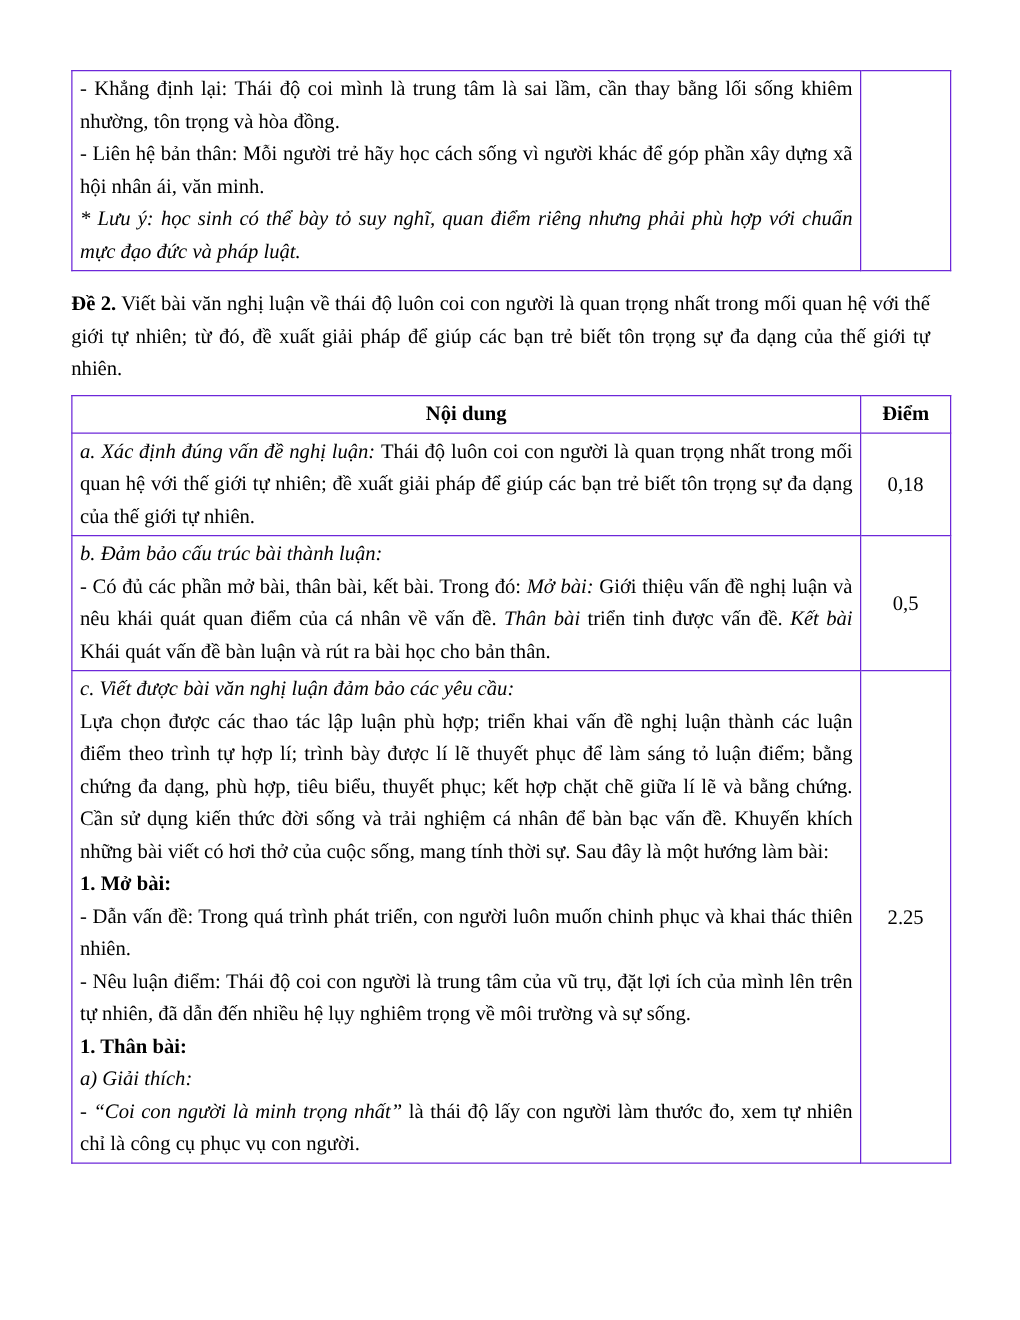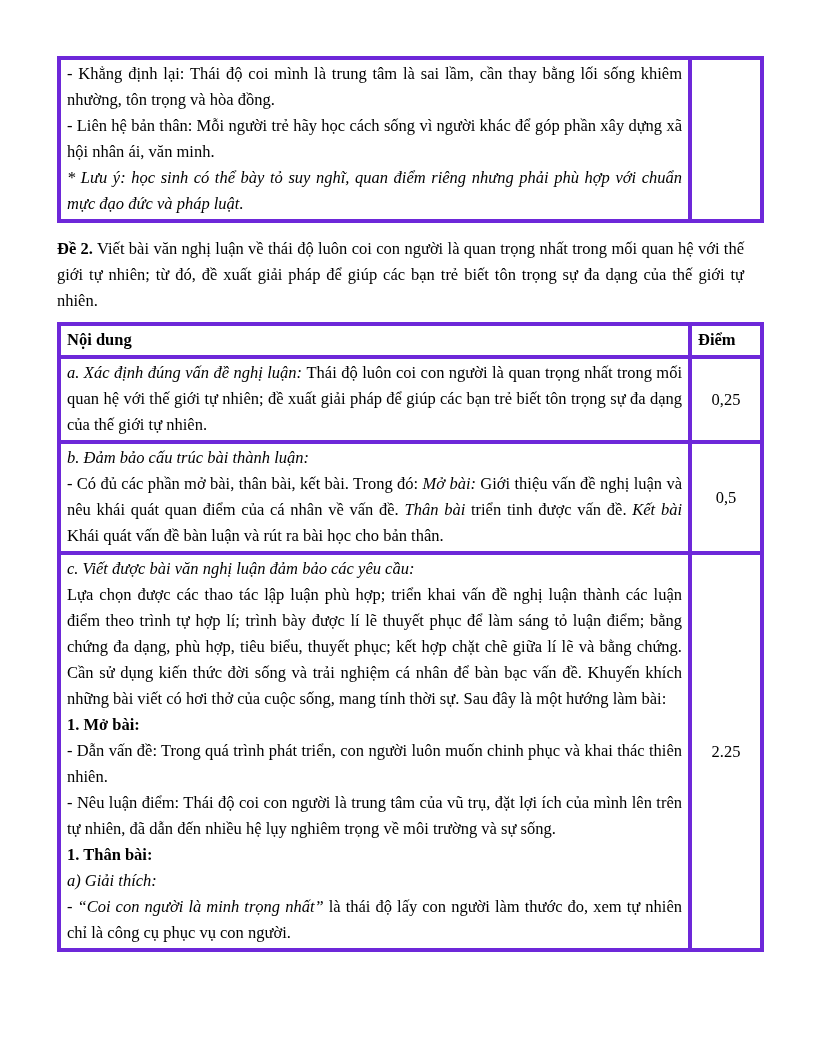--- a/index.html
+++ b/index.html
@@ -23,32 +23,33 @@
     padding: 56px 56px 20px 57px;
   }
   table.doc-table {
     width: 100%;
     border-collapse: collapse;
     table-layout: fixed;
   }
   col.c-content { width: 631px; }
   col.c-points  { width: 72px; }
   td {
-    border: 4px solid #6d28d9;
+    border: 1px solid #6d28d9;
     padding: 1px 6px 2px 6px;
     vertical-align: top;
     text-align: justify;
   }
   td.points {
     text-align: center;
     vertical-align: middle;
     padding: 1px 2px;
   }
   td.th {
     font-weight: bold;
+    text-align: center;
     vertical-align: middle;
   }
   .p { margin: 0; }
   .i  { font-style: italic; }
   .b  { font-weight: bold; }
   .bi { font-weight: normal; font-style: italic; }
   .para {
     margin: 13px 16px 8px 0;
     text-align: justify;
   }
@@ -86,21 +87,21 @@
       </colgroup>
     <tbody>
         <tr>
       <td class="th">Nội dung</td>
       <td class="th">Điểm</td>
     </tr>
     <tr>
       <td class="content">
         <div class="p"><span class="i">a. Xác định đúng vấn đề nghị luận: </span><span>Thái độ luôn coi con người là quan trọng nhất trong mối quan hệ với thế giới tự nhiên; đề xuất giải pháp để giúp các bạn trẻ biết tôn trọng sự đa dạng của thế giới tự nhiên.</span></div>
       </td>
-      <td class="points">0,25</td>
+      <td class="points">0,18</td>
     </tr>
     <tr>
       <td class="content">
         <div class="p"><span class="i">b. Đảm bảo cấu trúc bài thành luận:</span></div>
         <div class="p">
           <span>- Có đủ các phần mở bài, thân bài, kết bài. Trong đó: </span><span class="i">Mở bài:</span><span> Giới thiệu vấn đề nghị luận và nêu khái quát quan điểm của cá nhân về vấn đề. </span><span class="i">Thân bài</span><span> triển tinh được vấn đề. </span><span class="i">Kết bài</span><span> Khái quát vấn đề bàn luận và rút ra bài học cho bản thân.</span>
         </div>
       </td>
       <td class="points">0,5</td>
     </tr>

